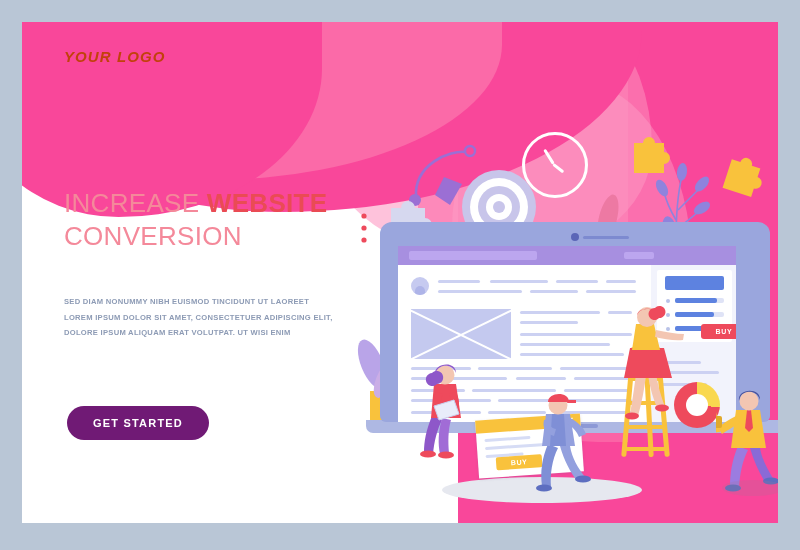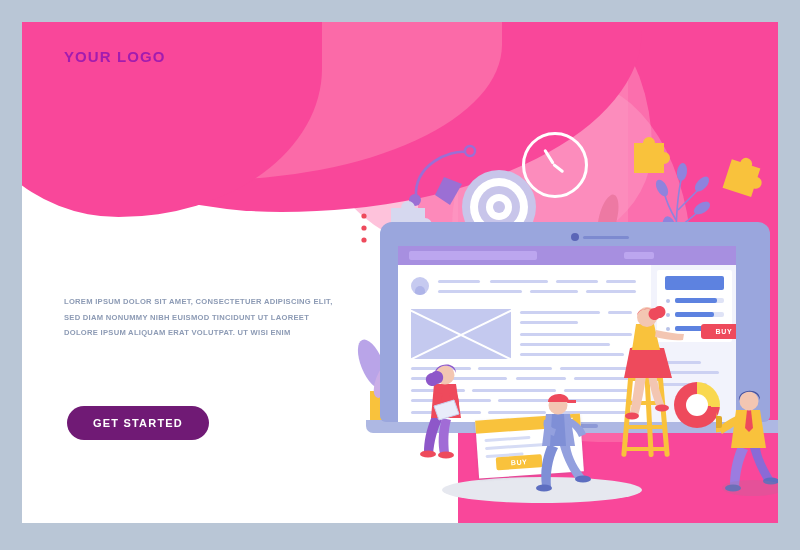--- a/index.html
+++ b/index.html
@@ -48,21 +48,21 @@
     background:#fd8fbe;opacity:.55;border-radius:50% 50% 46% 54% / 58% 62% 38% 42%;
   }
   .blob-soft2{
     position:absolute;left:430px;top:60px;width:240px;height:330px;
     background:#fca0c8;opacity:.45;border-radius:52% 48% 40% 60% / 44% 56% 44% 56%;
   }
 
   
   .logo{
     position:absolute;left:42px;top:26px;
-    color:#a21caf;font-weight:bold;font-size:15px;letter-spacing:1.1px;
+    color:#c2410c;font-weight:bold;font-size:15px;letter-spacing:1.1px;font-style:italic;
   }
   .headline{
     position:absolute;left:42px;top:165px;width:330px;
     font-size:26px;line-height:33px;letter-spacing:.3px;
     color:#f4899a;font-weight:400;
   }
   .headline .hl-strong{color:#ea4b54;font-weight:bold;}
   .body-copy{
     position:absolute;left:42px;top:272px;width:290px;
     font-size:7.6px;line-height:15.6px;letter-spacing:.28px;
@@ -181,24 +181,28 @@
     <div class="pink-right"></div>
     <div class="pink-right-soft"></div>
     <div class="blob-soft"></div>
     <div class="blob-soft2"></div>
     <div class="wave-a"></div>
     <div class="wave-b"></div>
     <div class="wave-c"></div>
 
     <div class="logo">YOUR LOGO</div>
 
+    <div class="headline">
+      <span>INCREASE </span><span class="hl-strong">WEBSITE</span><br>
+      <span>CONVERSION</span>
+    </div>
 
     <div class="body-copy">
+      <div>SED DIAM NONUMMY NIBH EUISMOD TINCIDUNT UT LAOREET</div>
       <div>LOREM IPSUM DOLOR SIT AMET, CONSECTETUER ADIPISCING ELIT,</div>
-      <div>SED DIAM NONUMMY NIBH EUISMOD TINCIDUNT UT LAOREET</div>
       <div>DOLORE IPSUM ALIQUAM ERAT VOLUTPAT. UT WISI ENIM</div>
     </div>
 
     <button class="cta">GET STARTED</button>
 
     <div class="dec clock">
       <i class="h1"></i>
         <i class="h2"></i>
     </div>
 

